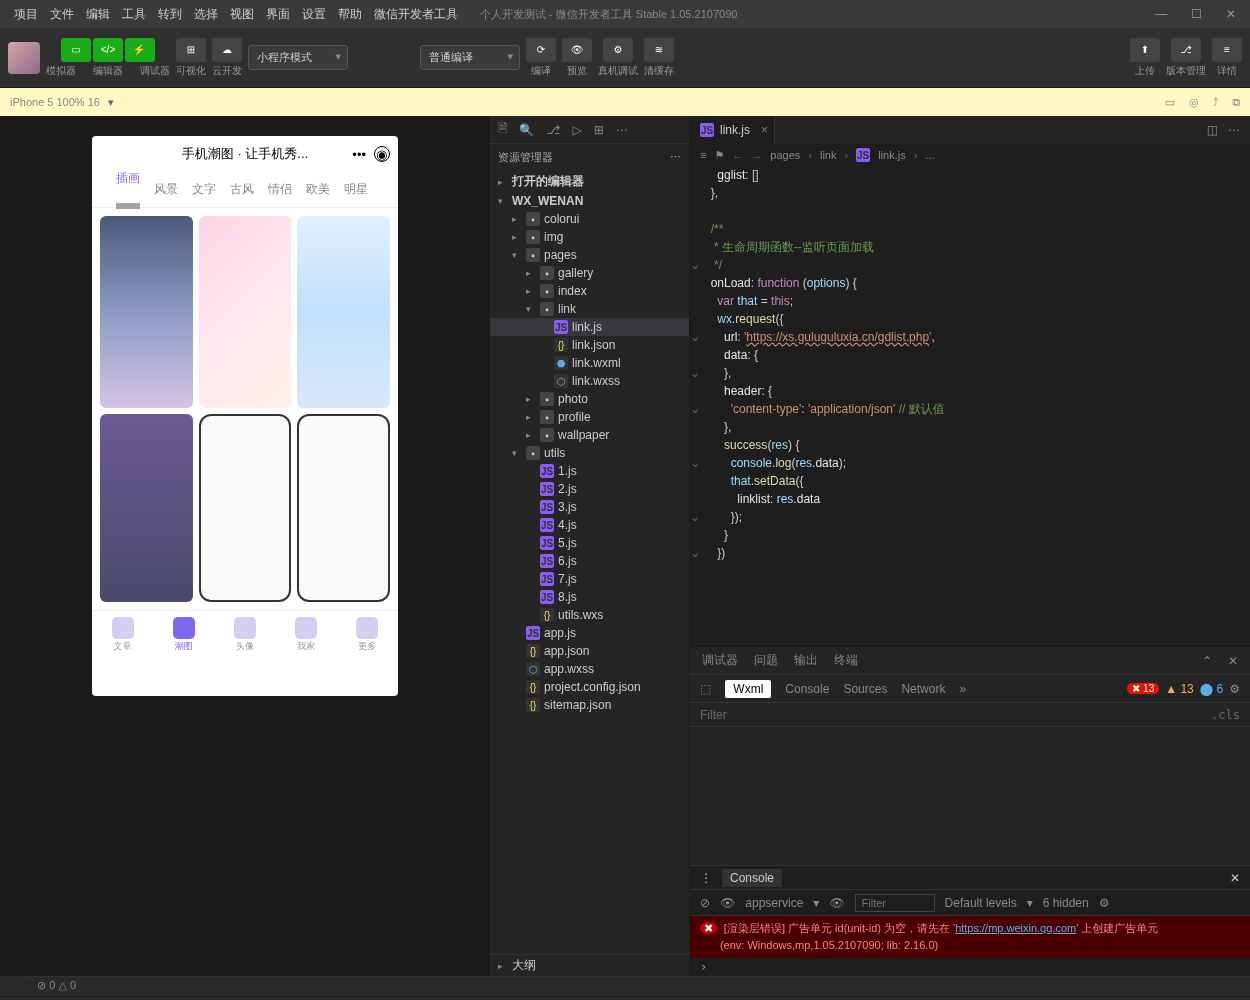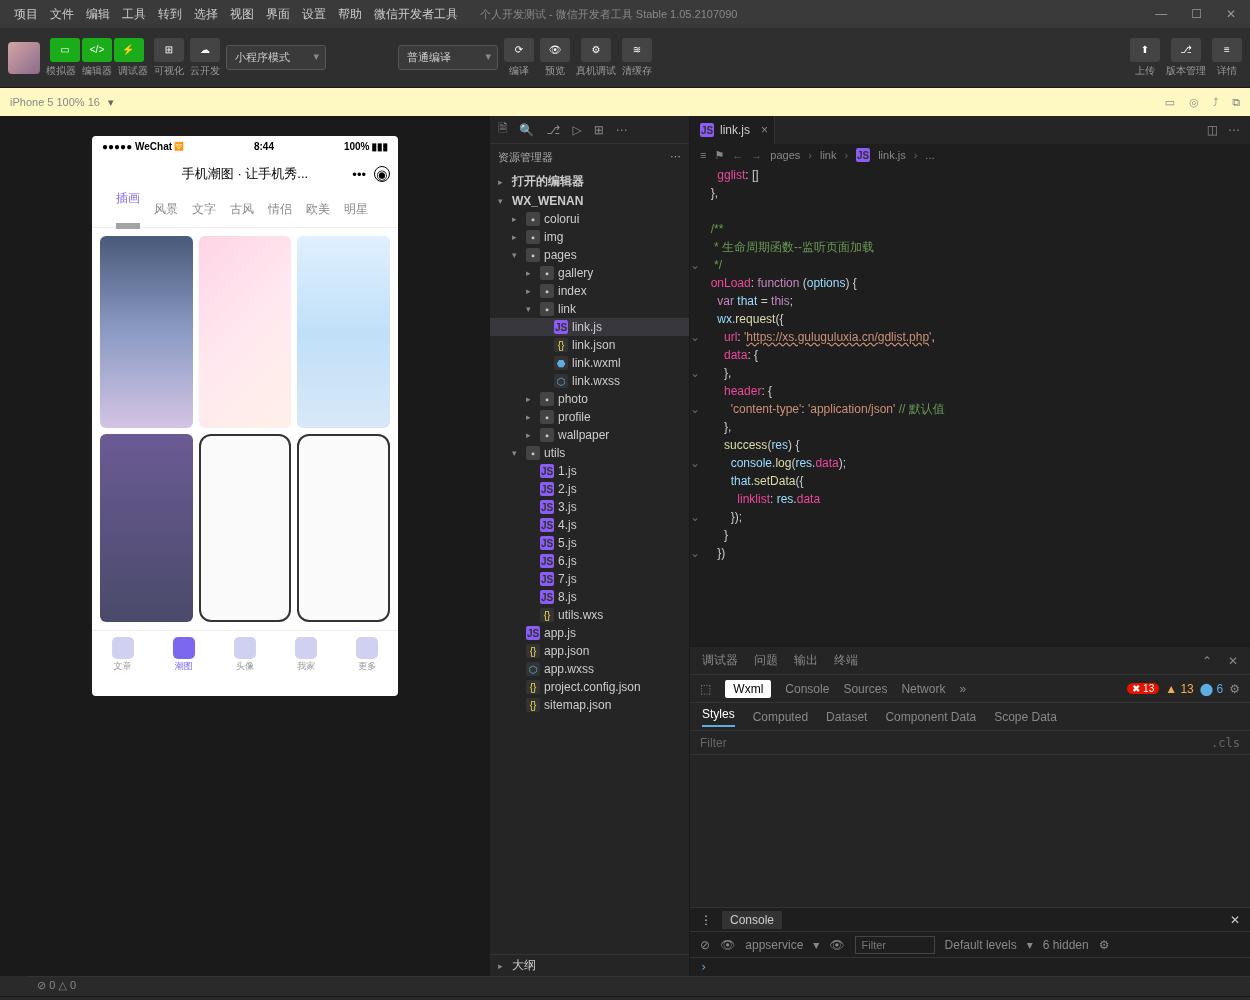--- a/index.html
+++ b/index.html
@@ -8,21 +8,21 @@
 .titlebar span { padding:2px 6px; cursor:default; }
 .titlebar .app-title { color:#888; margin-left:10px; font-size:11px; }
 .titlebar .win-ctrl { margin-left:auto; display:flex; gap:12px; color:#999; }
 .toolbar { height:60px; background:#2f2f2f; display:flex; align-items:center; padding:0 8px; gap:6px; border-bottom:1px solid #1a1a1a; }
 .avatar { width:32px; height:32px; background:linear-gradient(135deg,#d4a5a5,#8b6b8b); border-radius:4px; }
 .tb-group { display:flex; flex-direction:column; align-items:center; gap:2px; }
 .tb-btns { display:flex; gap:2px; }
 .tb-btn { width:30px; height:24px; background:#1aad19; border-radius:3px; display:flex; align-items:center; justify-content:center; color:#fff; font-size:10px; }
 .tb-btn.gray { background:#444; }
 .tb-label { font-size:10px; color:#999; }
-.tb-labels { display:flex; gap:6px; font-size:10px; color:#999; }
+.tb-labels { display:flex; gap:17px; font-size:10px; color:#999; }
 .tb-sel { background:#3a3a3a; border:1px solid #555; border-radius:3px; padding:4px 18px 4px 8px; color:#ccc; font-size:11px; min-width:100px; position:relative; }
 .tb-sel::after { content:"▾"; position:absolute; right:6px; color:#888; }
 .tb-right { margin-left:auto; display:flex; gap:6px; }
 .device-bar { height:28px; background:#fef9c3; display:flex; align-items:center; padding:0 10px; color:#888; font-size:11px; gap:8px; }
 .device-bar .icons { margin-left:auto; display:flex; gap:14px; }
 .main { display:flex; height:calc(1000px - 28px - 60px - 28px - 24px); }
 .sim-pane { width:490px; background:#1a1a1a; display:flex; justify-content:center; padding-top:20px; }
 .phone { width:306px; height:560px; background:#fff; border-radius:4px; overflow:hidden; font-family:-apple-system,sans-serif; color:#000; }
 .ph-status { height:20px; display:flex; align-items:center; padding:0 10px; font-size:10px; font-weight:bold; }
 .ph-status .time { margin:0 auto; }
@@ -64,21 +64,21 @@
 .ed-crumbs { height:22px; display:flex; align-items:center; gap:8px; padding:0 10px; color:#888; font-size:11px; }
 .ed-crumbs .chev { color:#666; }
 .ed-code { flex:1; display:flex; font-family:Consolas,monospace; font-size:12px; overflow:hidden; }
 .fold-col { width:14px; color:#666; line-height:18px; }
 .code { flex:1; line-height:18px; white-space:pre; color:#ccc; }
 .c-kw { color:#c586c0; }
 .c-fn { color:#dcdcaa; }
 .c-var { color:#9cdcfe; }
 .c-str { color:#ce9178; }
 .c-cmt { color:#6a9955; }
-.c-prop { color:#ec4899; }
+.c-prop { color:#e5e5e5; }
 .c-url { color:#ce9178; text-decoration:underline wavy #ce9178; }
 .dbg { height:330px; background:#252525; border-top:1px solid #1a1a1a; display:flex; flex-direction:column; }
 .dbg-tabs { height:28px; display:flex; align-items:center; gap:16px; padding:0 12px; color:#888; border-bottom:1px solid #333; }
 .dbg-tabs .sp { margin-left:auto; }
 .dbg-tools { height:28px; display:flex; align-items:center; gap:14px; padding:0 10px; color:#888; border-bottom:1px solid #333; }
 .dbg-tools .active { background:#fff; color:#000; padding:2px 8px; border-radius:2px; }
 .dbg-tools .warn { margin-left:auto; display:flex; gap:6px; align-items:center; }
 .badge-r { background:#e51400; color:#fff; border-radius:8px; padding:0 5px; font-size:10px; }
 .badge-y { color:#f0ad4e; }
 .dbg-styles { height:28px; display:flex; align-items:center; gap:18px; padding:0 12px; color:#888; border-bottom:1px solid #333; }
@@ -185,27 +185,20 @@
     <span>▭</span>
     <span>◎</span>
     <span>⤴</span>
     <span>⧉</span>
   </div>
 </div>
 
 <div class="main">
   <div class="sim-pane">
     <div class="phone">
-      <div class="ph-status">
-        <span>●●●●● WeChat</span>
-          <span style="font-size:8px;margin-left:2px">🛜</span>
-        <span class="time">8:44</span>
-        <span>100%</span>
-          <span style="margin-left:2px">▮▮▮</span>
-      </div>
       <div class="ph-header">
         <span>手机潮图 · 让手机秀...</span>
         <div class="capsule">
             <span>•••</span>
             <span class="dot">◉</span>
           </div>
       </div>
       <div class="ph-tabs">
         <span class="active">插画</span>
         <span>风景</span>
@@ -485,27 +478,20 @@
         <span>Sources</span>
         <span>Network</span>
         <span>»</span>
         <div class="warn">
           <span class="badge-r">✖ <span>13</span></span>
           <span class="badge-y">▲ <span>13</span></span>
           <span style="color:#5dade2">⬤ <span>6</span></span>
           <span>⚙</span>
         </div>
       </div>
-      <div class="dbg-styles">
-        <span class="on">Styles</span>
-        <span>Computed</span>
-        <span>Dataset</span>
-        <span>Component Data</span>
-        <span>Scope Data</span>
-      </div>
       <div class="dbg-filter">
         <span>Filter</span>
         <span class="cls">.cls</span>
       </div>
       <div class="dbg-empty"></div>
       <div class="console">
         <div class="con-head">
           <span>⋮</span>
           <span class="lbl">Console</span>
           <span class="sp">✕</span>
@@ -515,20 +501,25 @@
           <span>👁</span>
           <span>appservice</span>
             <span>▾</span>
           <span>👁</span>
           <input placeholder="Filter" style="">
           <span>Default levels</span>
             <span>▾</span>
           <span>6 hidden</span>
           <span>⚙</span>
         </div>
+        <div class="con-err">
+          <span style="color:#fff;background:#c00;border-radius:50%;padding:0 4px">✖</span>
+          <span>[渲染层错误] 广告单元 id(unit-id) 为空，请先在 '</span><a>https://mp.weixin.qq.com</a><span>' 上创建广告单元</span><br>
+          &nbsp;&nbsp;&nbsp;<span>(env: Windows,mp,1.05.2107090; lib: 2.16.0)</span>
+        </div>
         <div class="con-prompt">›</div>
       </div>
     </div>
   </div>
 </div>
 
 <div class="outline-bar">
   <span>⊘ 0 △ 0</span>
 </div>
 

